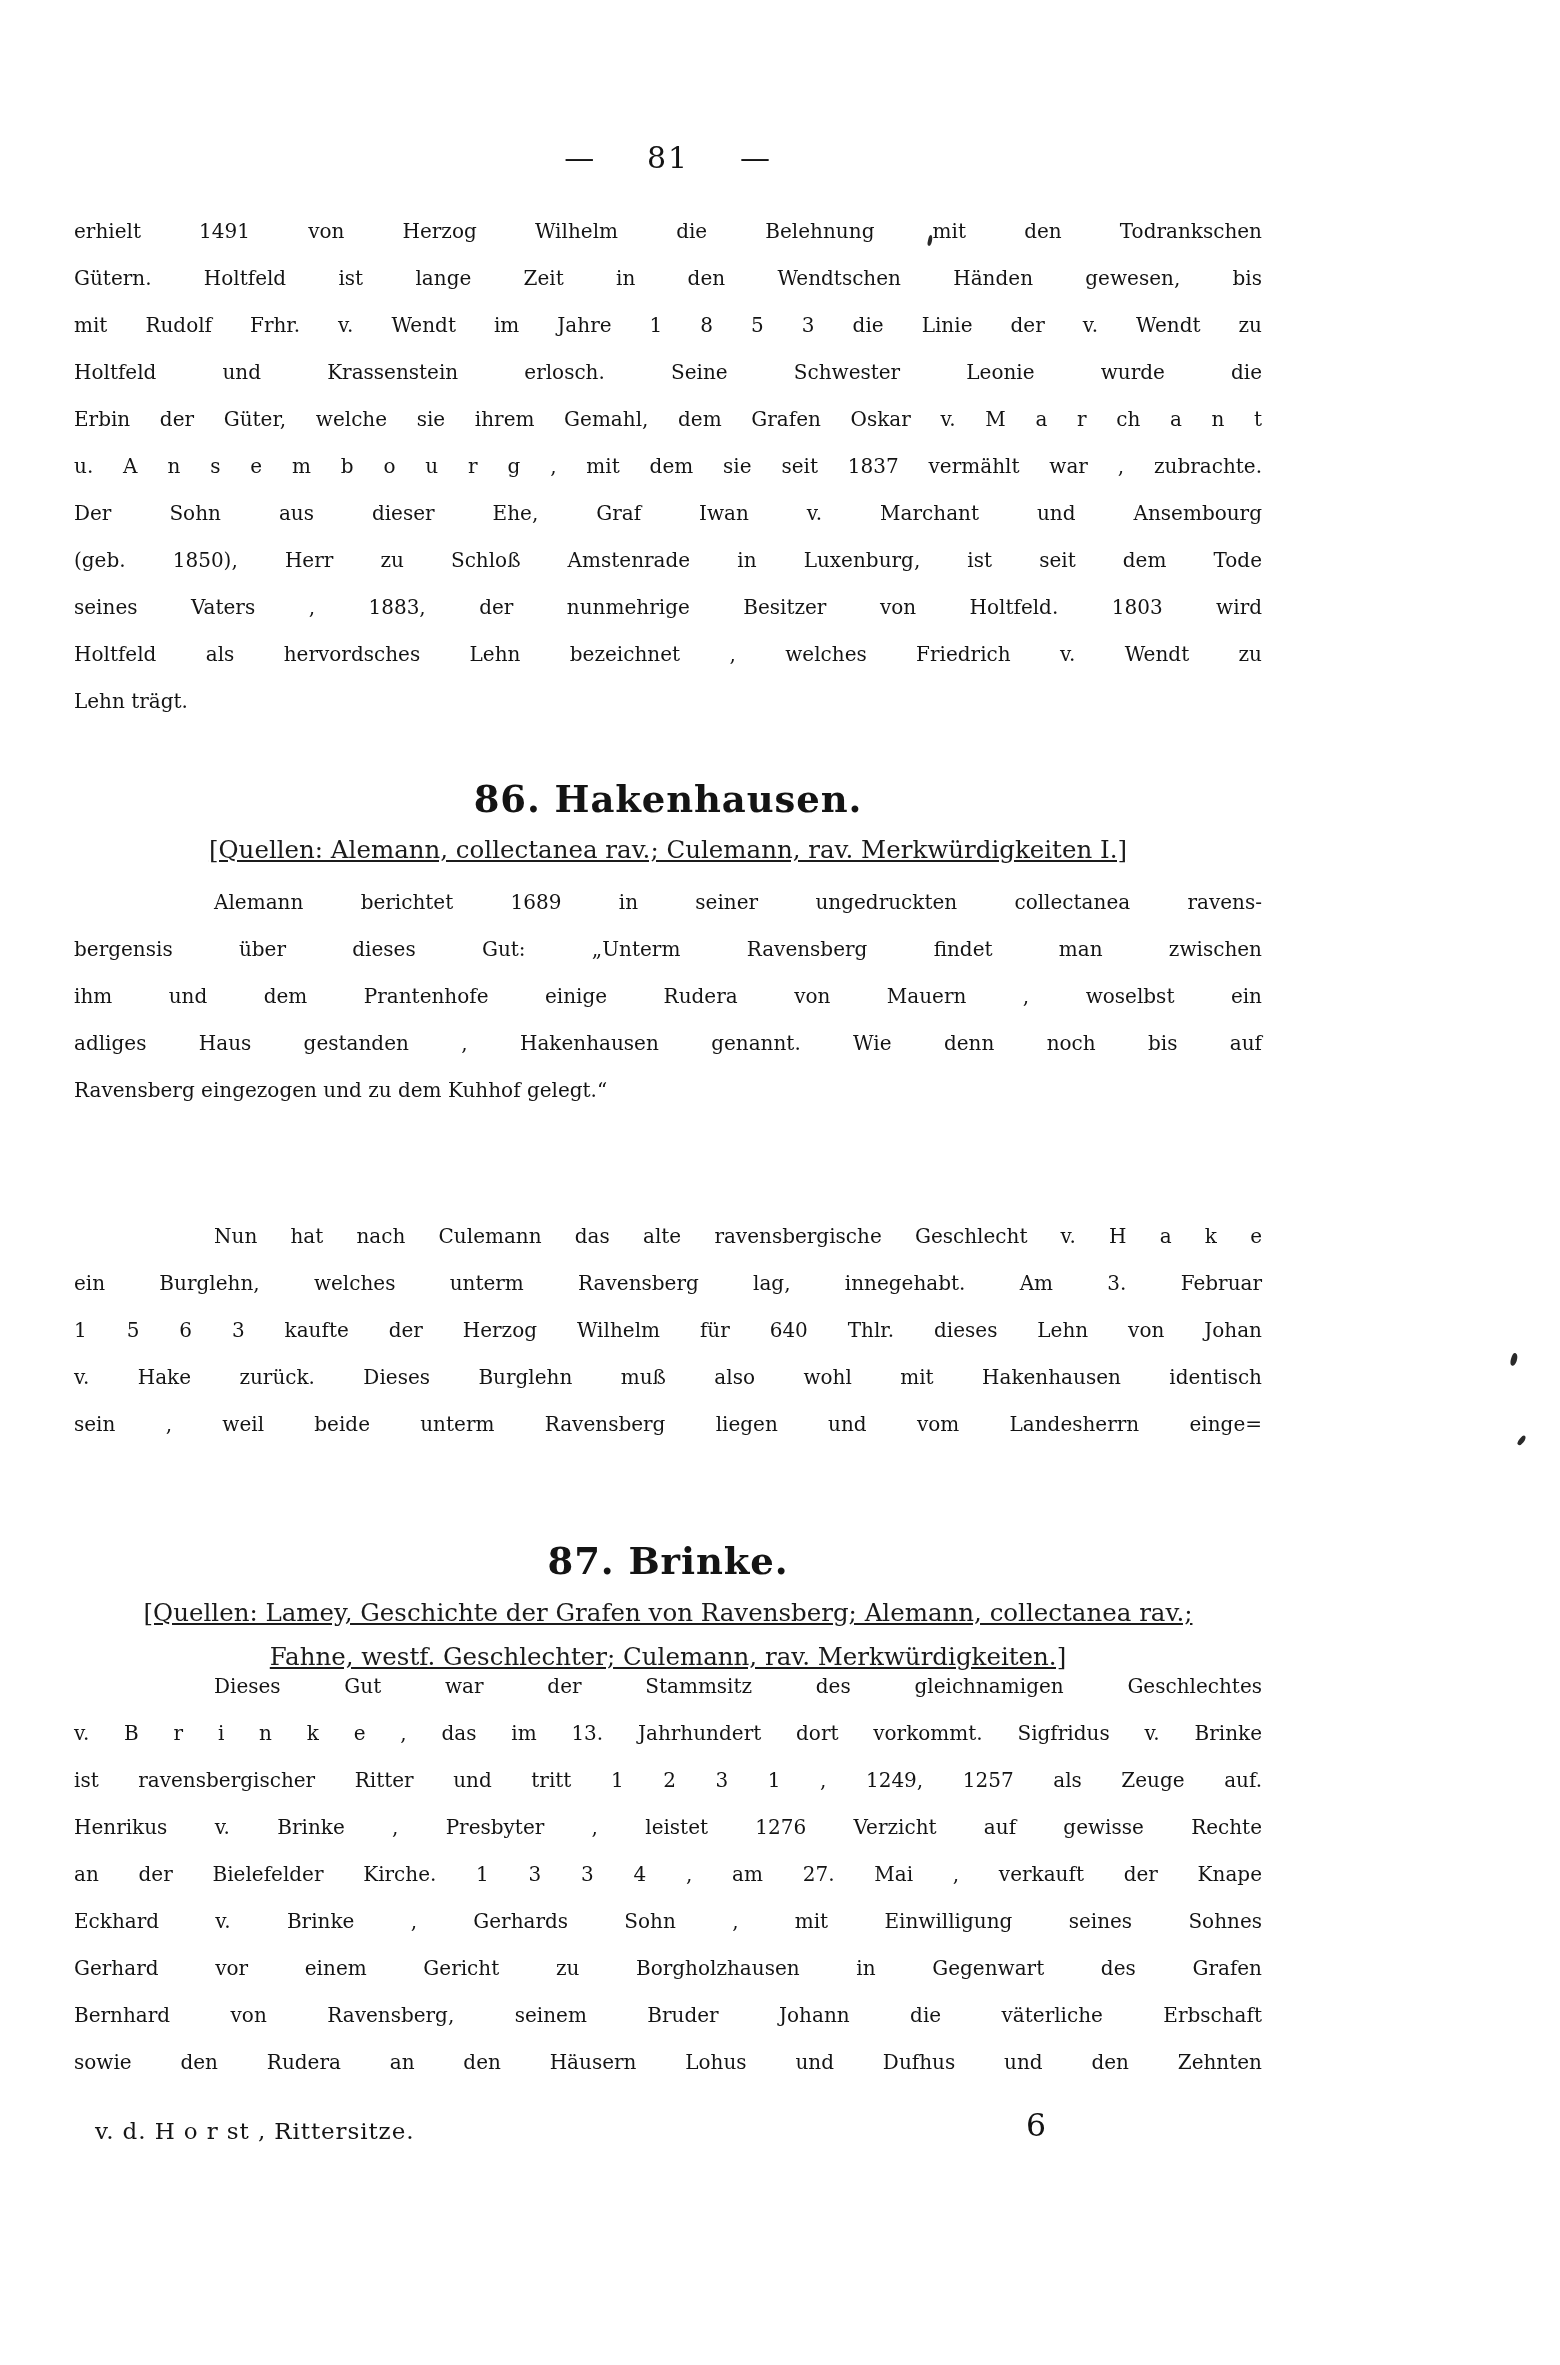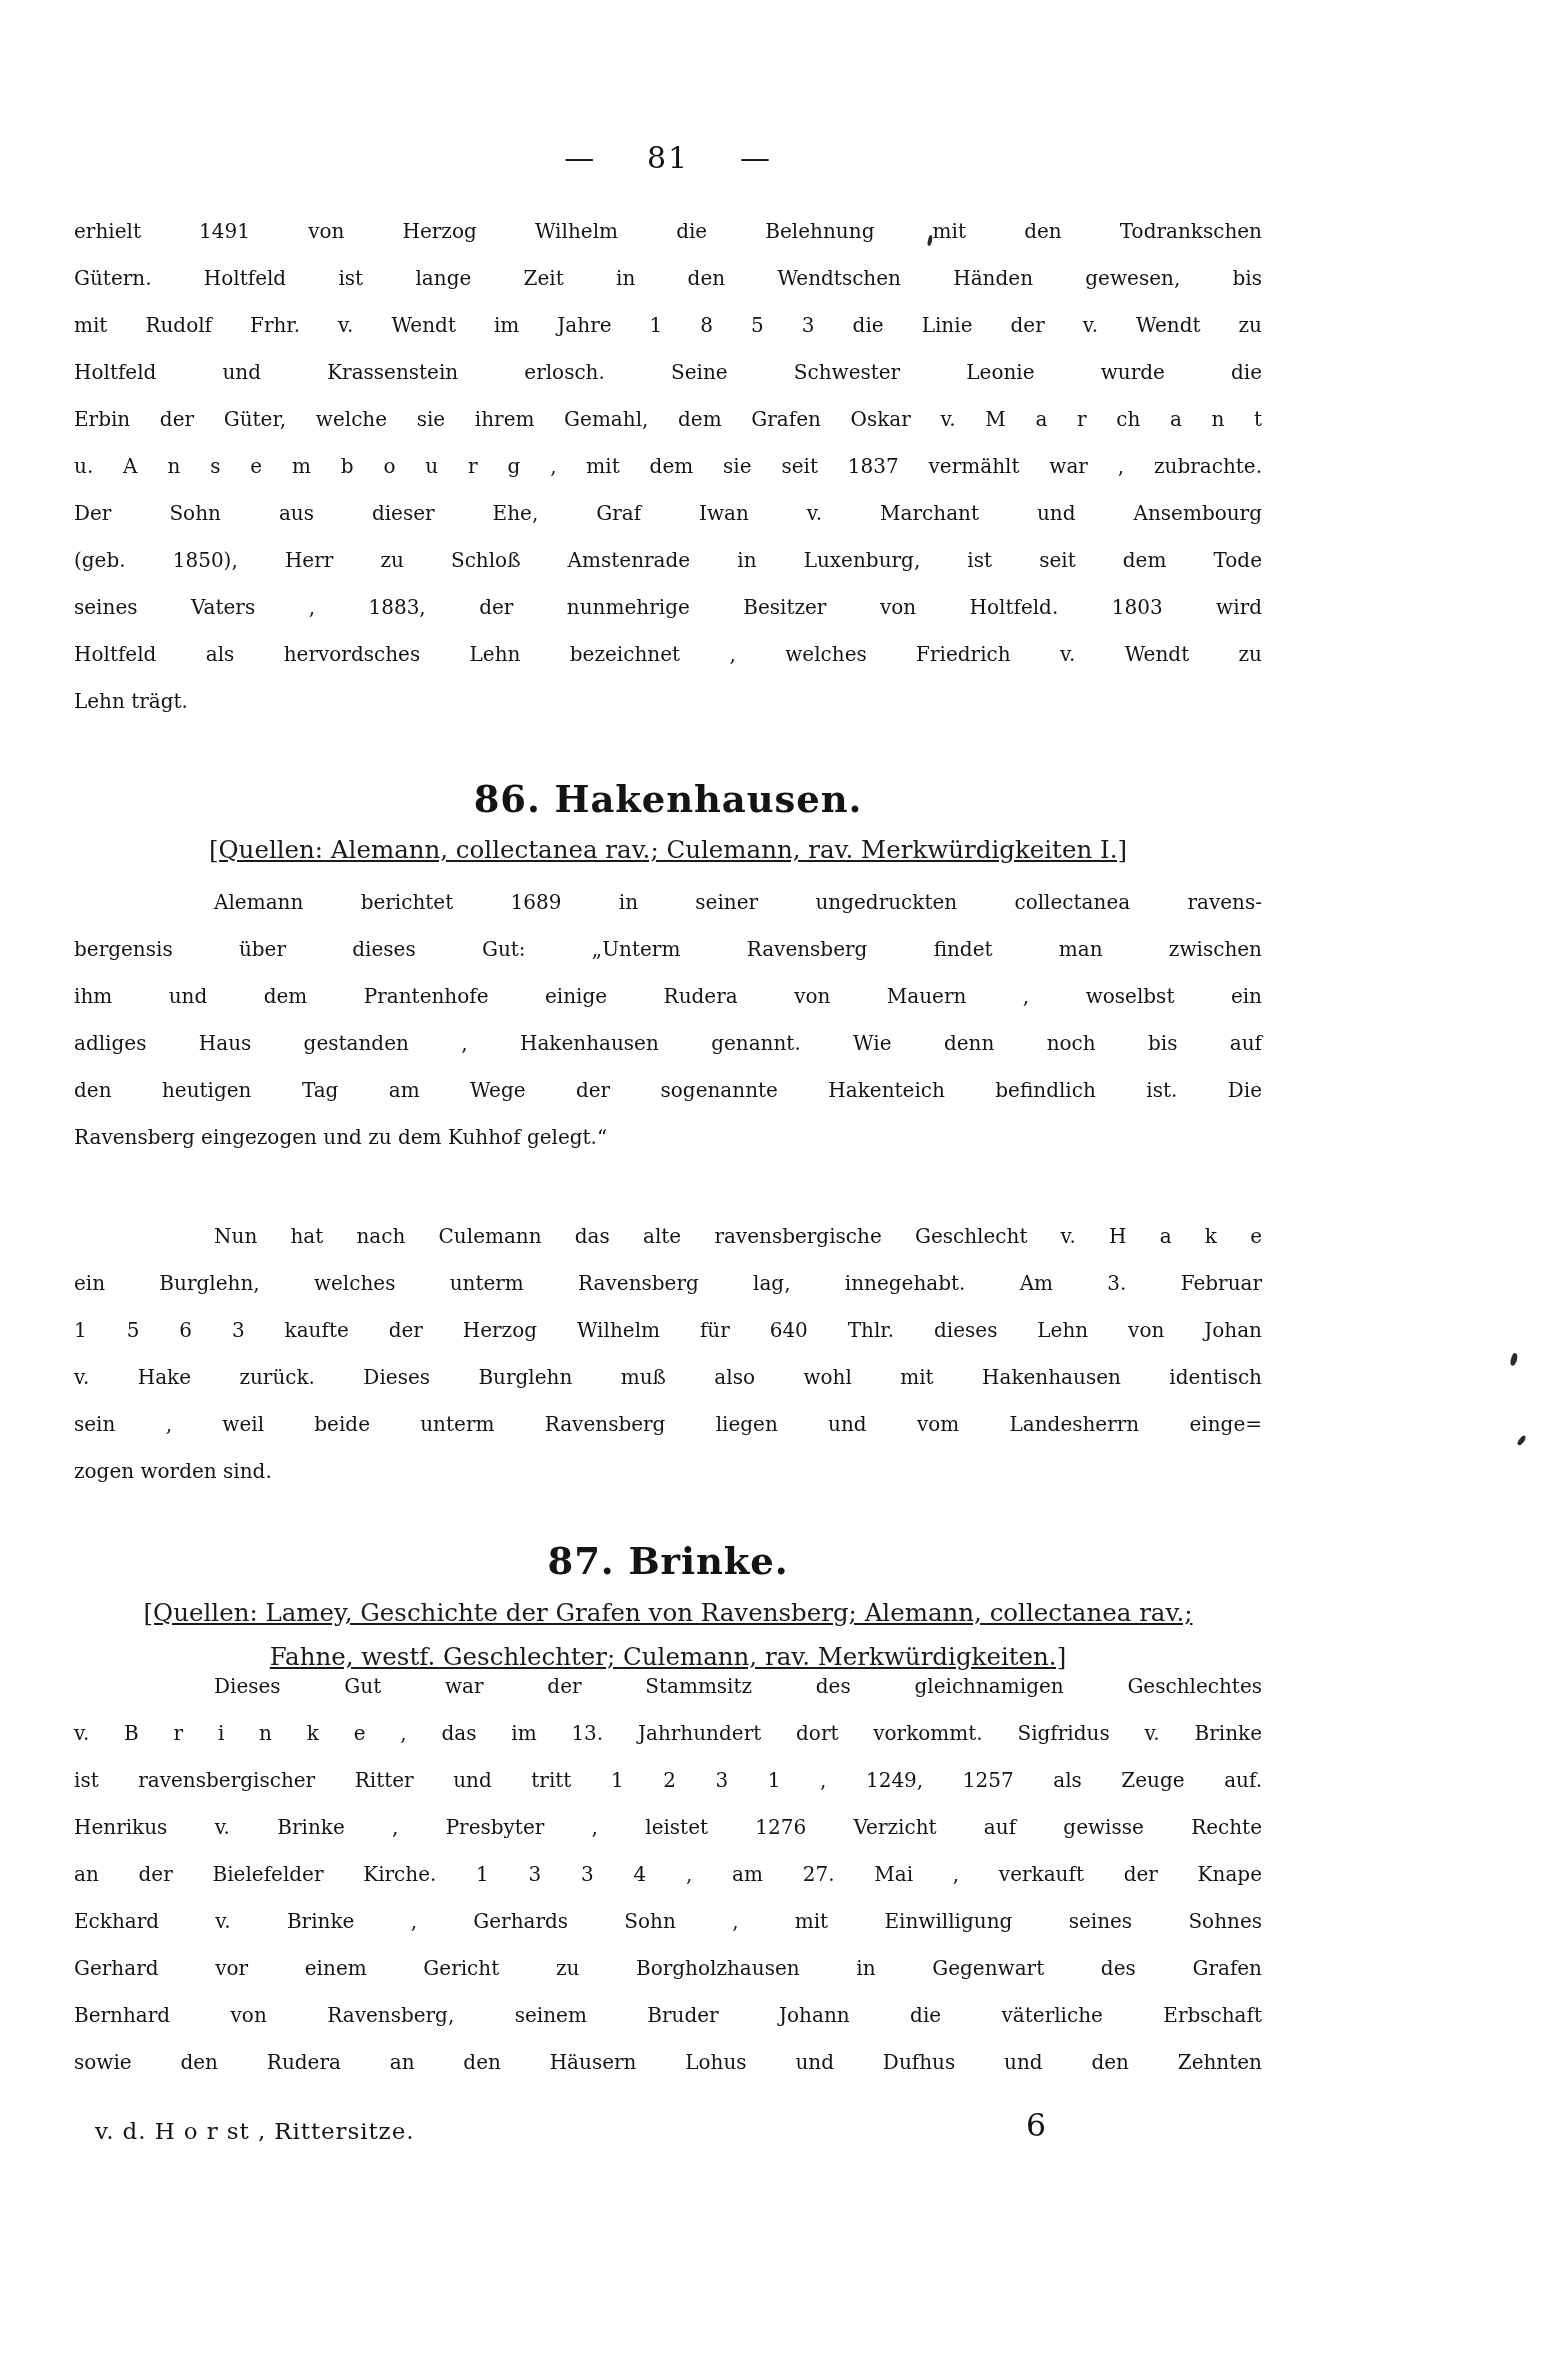--- a/index.html
+++ b/index.html
@@ -70,31 +70,29 @@
   </div>
 
   <div class="heading" style="top:777px">86. Hakenhausen.</div>
   <div class="sources" style="top:828px">[Quellen: Alemann, collectanea rav.; Culemann, rav. Merkwürdigkeiten I.]</div>
 
   <div class="block" style="top:879px">
     <div class="line indent">Alemann berichtet 1689 in seiner ungedruckten collectanea ravens-</div>
     <div class="line">bergensis über dieses Gut: „Unterm Ravensberg findet man zwischen</div>
     <div class="line">ihm und dem Prantenhofe einige Rudera von Mauern ,  woselbst ein</div>
     <div class="line">adliges Haus gestanden ,  Hakenhausen genannt.   Wie denn noch bis auf</div>
-    <div class="line">den heutigen Tag am Wege der sogenannte Hakenteich befindlich ist.   Die</div>
     <div class="line end">Ravensberg eingezogen und zu dem Kuhhof gelegt.“</div>
   </div>
 
   <div class="block" style="top:1213px">
     <div class="line indent">Nun hat nach Culemann das alte ravensbergische Geschlecht v. H a k e</div>
     <div class="line">ein Burglehn, welches unterm Ravensberg lag, innegehabt.  Am 3. Februar</div>
     <div class="line">1 5 6 3 kaufte der Herzog Wilhelm für 640 Thlr. dieses Lehn von Johan</div>
     <div class="line">v. Hake zurück.  Dieses Burglehn muß also wohl mit Hakenhausen identisch</div>
     <div class="line">sein ,  weil beide unterm Ravensberg liegen und vom Landesherrn einge=</div>
-    <div class="line end">zogen worden sind.</div>
   </div>
 
   <div class="heading" style="top:1539px">87. Brinke.</div>
   <div class="sources" style="top:1591px">
     <div>[Quellen: Lamey, Geschichte der Grafen von Ravensberg; Alemann, collectanea rav.;</div>
     <div>Fahne, westf. Geschlechter; Culemann, rav. Merkwürdigkeiten.]</div>
   </div>
 
   <div class="block" style="top:1663px">
     <div class="line indent">Dieses  Gut  war  der  Stammsitz  des  gleichnamigen  Geschlechtes</div>

